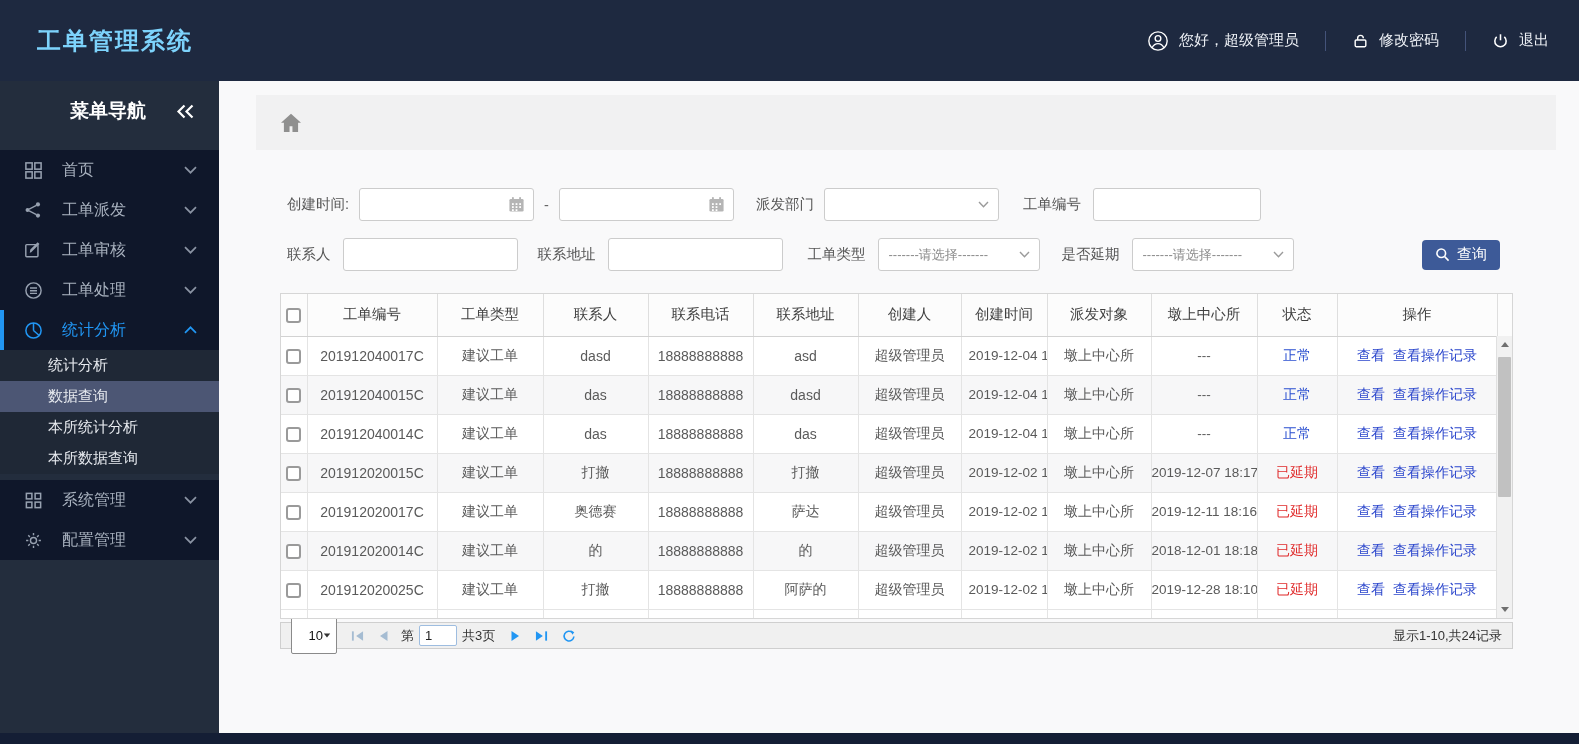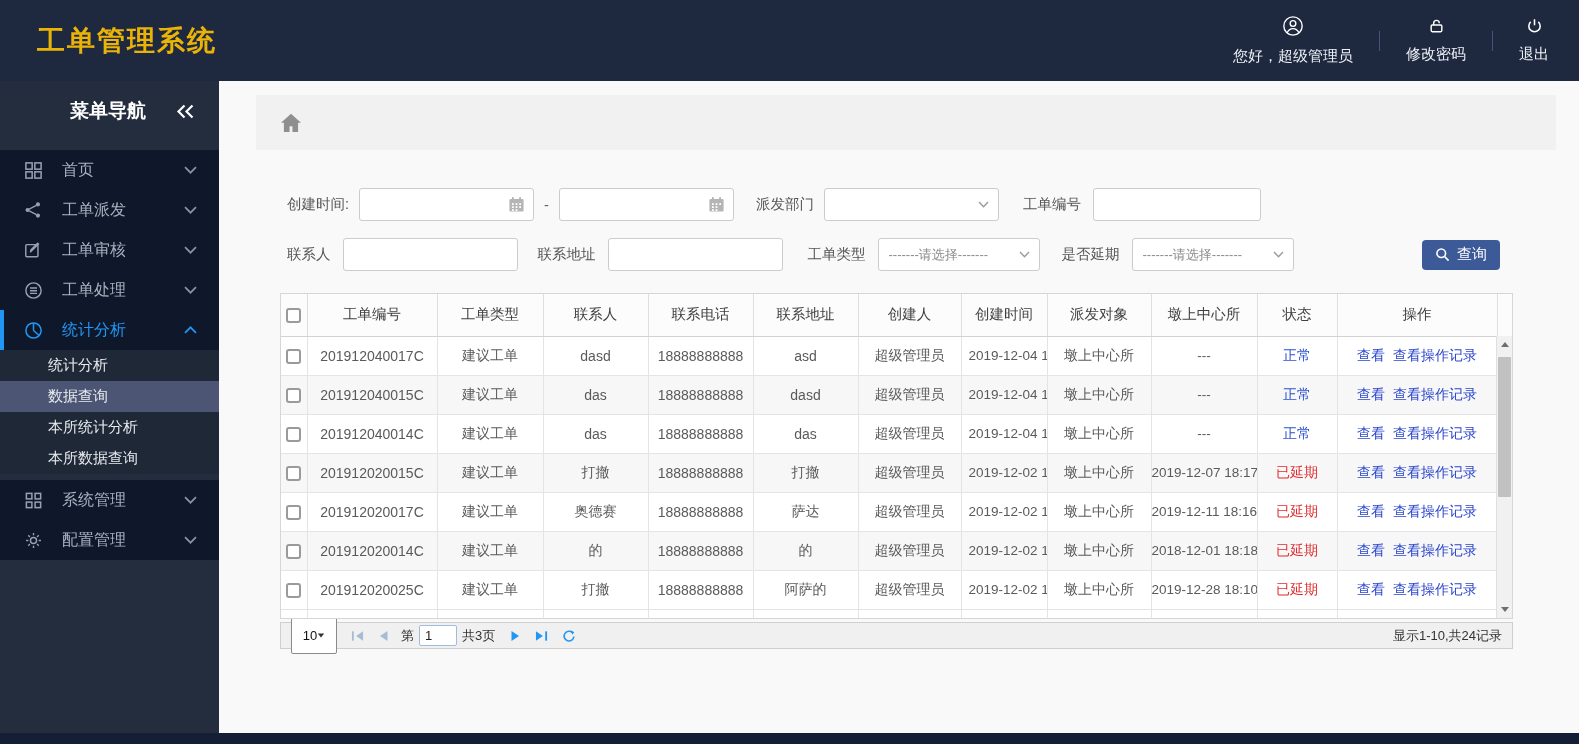--- a/index.html
+++ b/index.html
@@ -2,23 +2,23 @@
 <html style="--header-bg: #1e2940; --accent-blue: #2196f3; --button-blue: #3d5a98; --link-blue: #2b46cc; --status-normal: #2b50d0; --status-overdue: #e02b2b;"><head>
 <meta charset="utf-8">
 <style>
   * { margin:0; padding:0; box-sizing:border-box; }
   html,body { width:1579px; height:744px; overflow:hidden; }
   body { font-family:"Liberation Sans","DejaVu Sans",sans-serif; background:#f9f9fa; }
   .app { width:1579px; height:744px; display:flex; flex-direction:column; }
 
   
   .header { height:81px; background:var(--header-bg,#1e2940); display:flex; align-items:center; flex-shrink:0; }
-  .brand { color:#eab308; font-size:28px; font-weight:bold; margin-left:37px; letter-spacing:2px; }
+  .brand { color:#7dd3fc; font-size:24px; font-weight:bold; margin-left:37px; letter-spacing:2px; }
   .header-right { margin-left:auto; margin-right:30px; display:flex; align-items:center; color:#eef1f6; font-size:15px; }
-  .header-item { display:flex; align-items:center; gap:10px; cursor:pointer; white-space:nowrap;flex-direction:column; }
+  .header-item { display:flex; align-items:center; gap:10px; cursor:pointer; white-space:nowrap; }
   .header-sep { width:1px; height:20px; background:#44537a; margin:0 26px; }
 
   
   .body-row { flex:1; display:flex; min-height:0; }
 
   
   .sidebar { width:219px; background:#232d3d; flex-shrink:0; overflow:hidden; }
   .side-title { height:60px; display:flex; align-items:center; justify-content:space-between; padding:0 24px 0 70px; color:#fff; font-size:19px; font-weight:bold; }
   .menu-block { background:#0f172a; margin-top:9px; }
   .menu-block.second { margin-top:6px; }
@@ -73,21 +73,21 @@
   
   .vscroll { position:absolute; top:42px; right:0; bottom:0; width:16px; background:#f1f1f1; border-left:1px solid #e0e0e0; }
   .vs-btn { position:absolute; left:0; width:16px; height:17px; display:flex; align-items:center; justify-content:center; cursor:pointer; }
   .vs-up { top:0; } .vs-down { bottom:0; }
   .arr-up { width:0;height:0;border-left:4px solid transparent;border-right:4px solid transparent;border-bottom:5px solid #6f6f6f; }
   .arr-down { width:0;height:0;border-left:4px solid transparent;border-right:4px solid transparent;border-top:5px solid #6f6f6f; }
   .vs-thumb { position:absolute; top:21px; left:1px; width:13px; height:140px; background:#c1c1c1; border-radius:1px; cursor:grab; }
 
   
   .pager { margin-left:24px; margin-top:3px; width:1233px; height:27px; background:#f0f0f0; border:1px solid #cfcfcf; display:flex; align-items:center; padding:0 10px; font-size:13px; color:#333; }
-  .pg-size { width:46px; height:37px; background:#fff; border:1px solid #8a8a8a; border-radius:2px; display:flex; align-items:center; justify-content:center; padding:0 5px; cursor:pointer; color:#111; }
+  .pg-size { width:46px; height:37px; background:#fff; border:1px solid #8a8a8a; border-radius:2px; display:flex; align-items:center; justify-content:flex-end; padding:0 5px; cursor:pointer; color:#111; }
   .pg-size .arr-down { border-top-color:#333; transform:scale(.8); }
   .pg-ico { display:flex; align-items:center; margin-left:14px; cursor:pointer; }
   .pg-ico.disabled { color:#a5bcd2; cursor:default; }
   .pg-ico.on { color:var(--accent-blue,#2196f3); }
   .pg-label { margin-left:13px; }
   .page-input { width:38px; height:21px; border:1px solid #9ebde0; border-radius:2px; background:#fff; margin:0 5px; text-align:left; padding-left:5px; font-size:13px; color:#222; font-family:inherit; }
   .pg-total { margin-right:2px; }
   .pg-summary { margin-left:auto; color:#333; }
 
   

